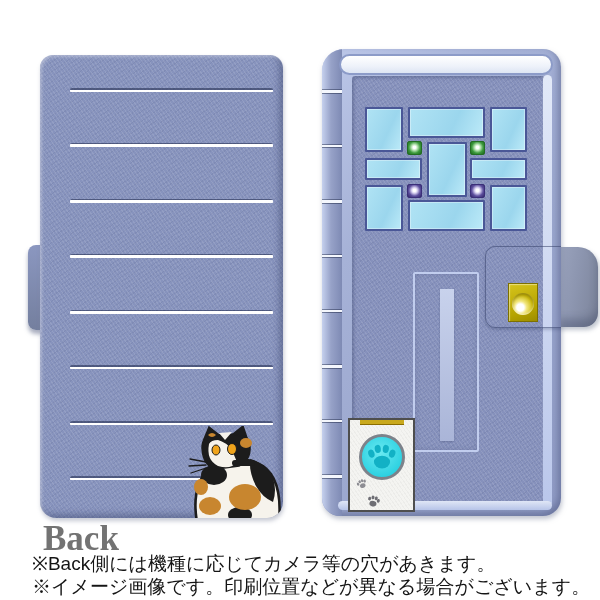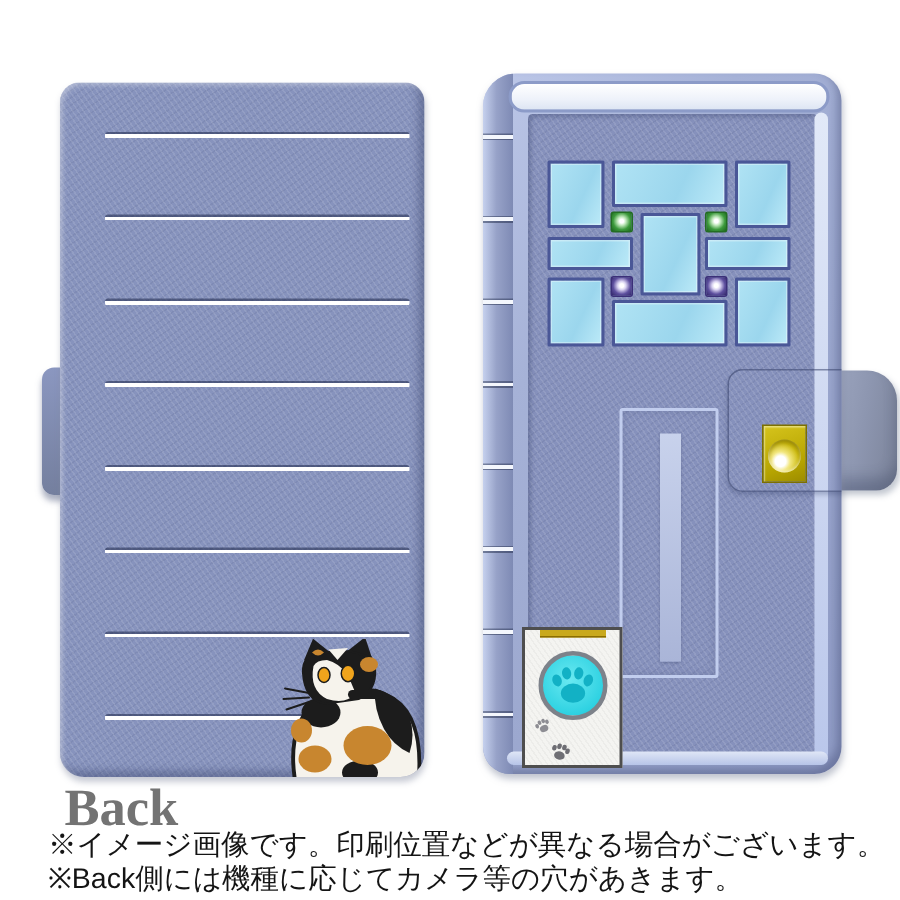--- a/index.html
+++ b/index.html
@@ -258,17 +258,17 @@
           <ellipse cx="25" cy="10" rx="4" ry="5"></ellipse>
             <ellipse cx="32" cy="15" rx="4" ry="5"></ellipse>
         </g>
       </svg>
     </div>
   </div>
 
   <div class="abs view-label" style="left:43px;top:521px">Back</div>
 
   <div class="abs footnotes">
+    <div>※Back側には機種に応じてカメラ等の穴があきます。</div>
     <div>※イメージ画像です。印刷位置などが異なる場合がございます。</div>
-    <div>※Back側には機種に応じてカメラ等の穴があきます。</div>
   </div>
 
 </div>
 
 </body></html>

